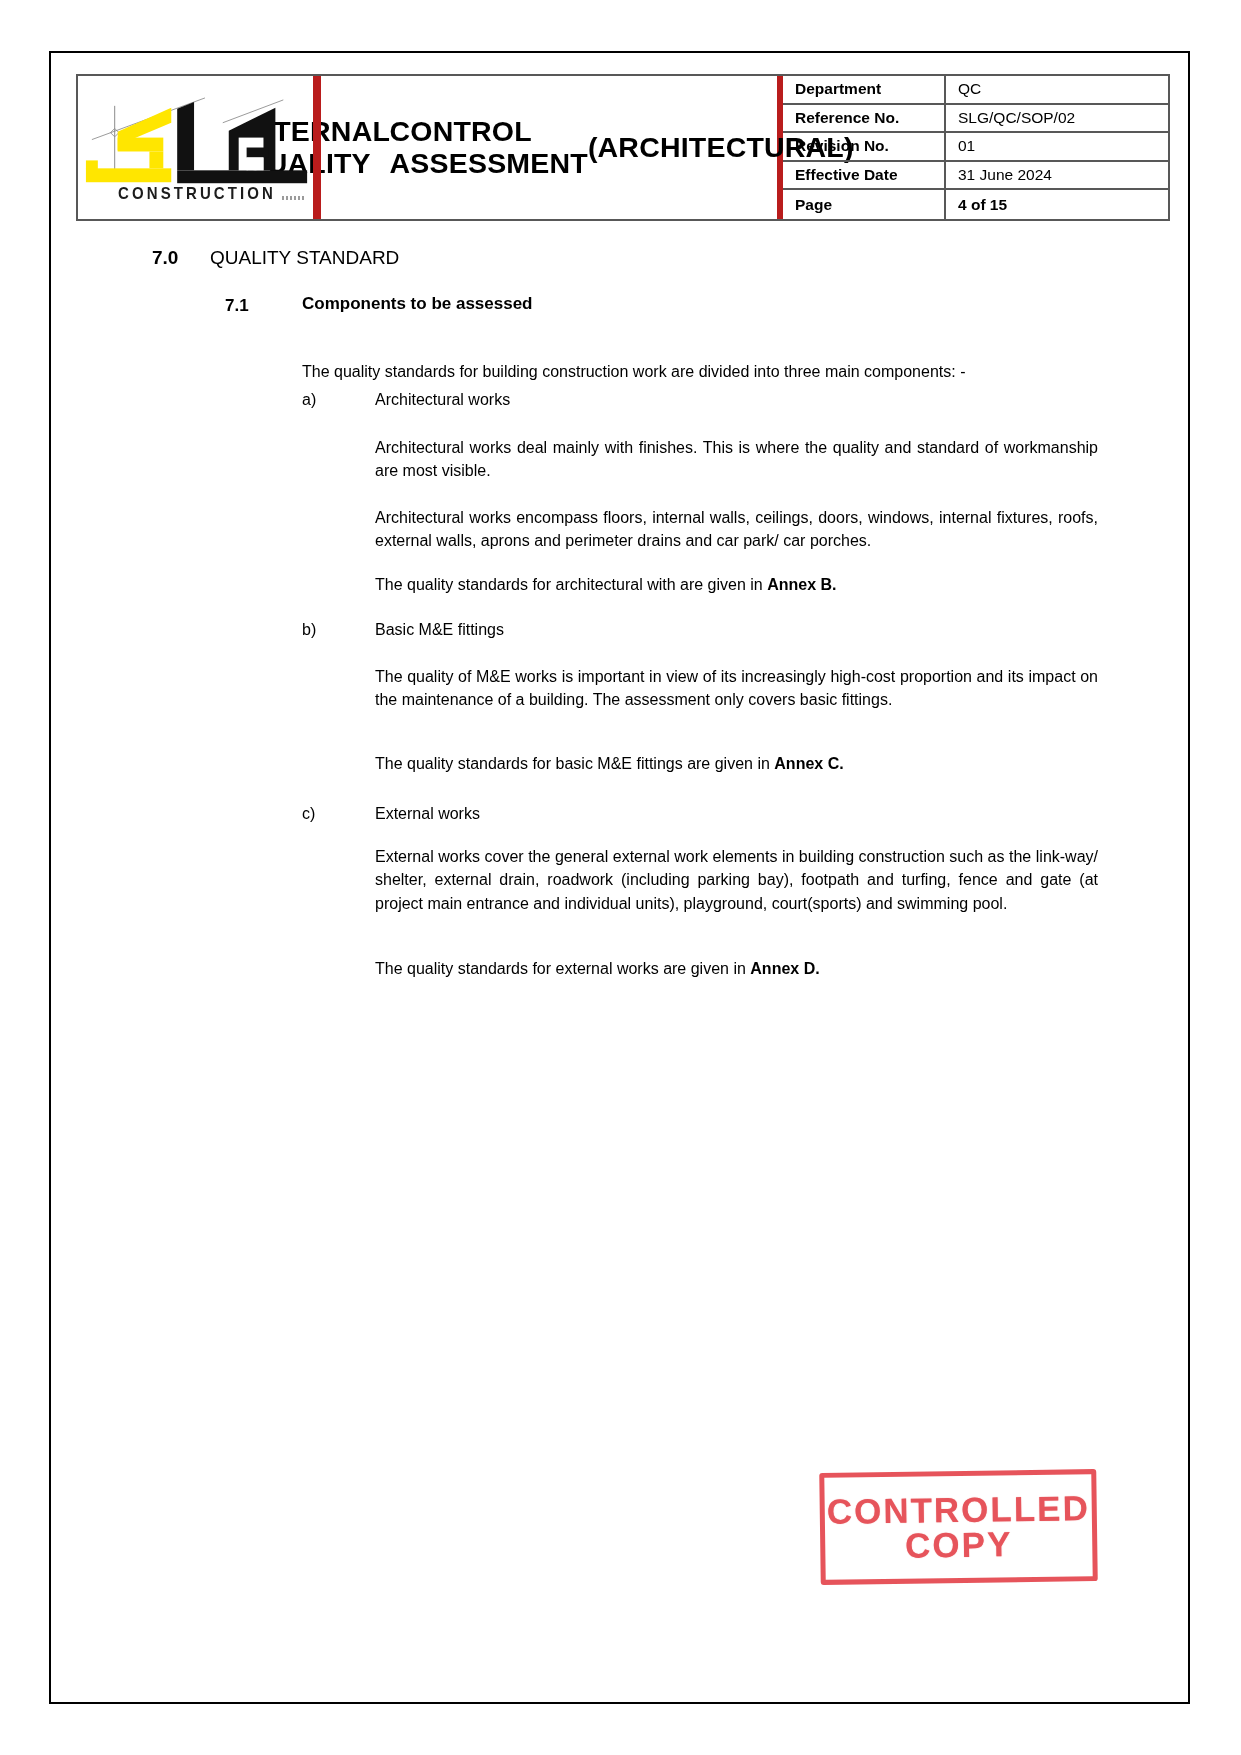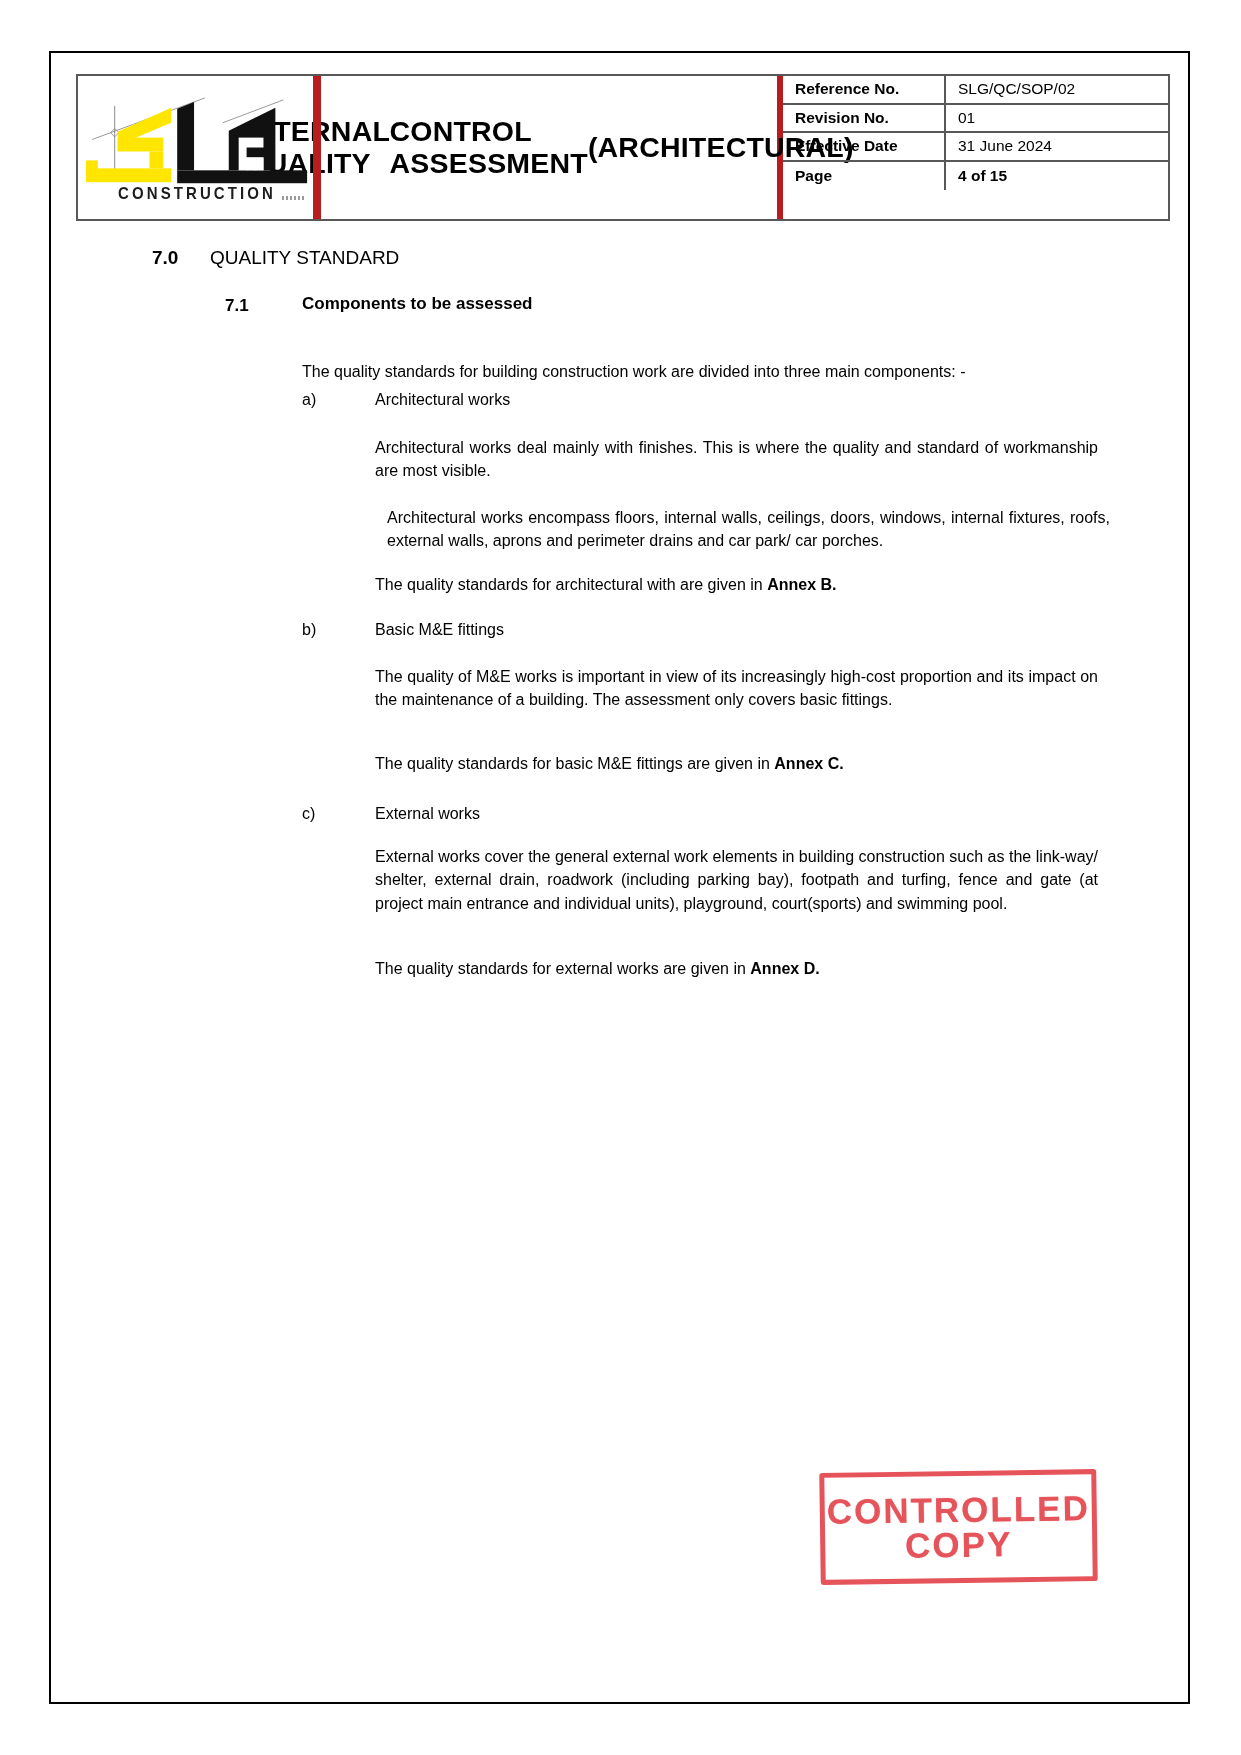--- a/index.html
+++ b/index.html
@@ -33,21 +33,21 @@
   
   .tb{position:absolute;font-size:16px;line-height:23.3px;}
   #sec-num   {left:152px;top:246px;font-size:19px;font-weight:700;}
   #sec-title {left:210px;top:246px;font-size:19px;font-weight:400;}
   #sub-num   {left:225px;top:294px;font-size:17px;font-weight:700;}
   #sub-title {left:302px;top:292px;font-size:17px;font-weight:700;}
   #intro     {left:302px;top:340px;width:790px;margin-top:20px;}
   #item-a-label{left:302px;top:388px;}
   #item-a-title{left:375px;top:388px;}
   #para-a1   {left:375px;top:436px;width:723px;text-align:justify;}
-  #para-a2   {left:375px;top:506px;width:723px;text-align:justify;margin-left:12px;}
+  #para-a2   {left:375px;top:506px;width:723px;text-align:justify;}
   #annex-a   {left:375px;top:573px;width:760px;}
   #item-b-label{left:302px;top:618px;}
   #item-b-title{left:375px;top:618px;}
   #para-b1   {left:375px;top:665px;width:723px;text-align:justify;}
   #annex-b   {left:375px;top:752px;width:760px;}
   #item-c-label{left:302px;top:802px;}
   #item-c-title{left:375px;top:802px;}
   #para-c1   {left:375px;top:845px;width:723px;text-align:justify;}
   #annex-c   {left:375px;top:957px;width:760px;}
   .annex-ref{font-weight:700;}
@@ -101,20 +101,24 @@
     </div>
 
     <div class="title-cell">
       <div class="title-line">INTERNAL QUALITY</div>
       <div class="title-line">CONTROL ASSESSMENT</div>
       <div class="title-line">(ARCHITECTURAL)</div>
     </div>
 
     <div class="info-cell">
       <div class="info-row">
+        <div class="info-label">Department</div>
+        <div class="info-value">QC</div>
+      </div>
+      <div class="info-row">
         <div class="info-label">Reference No.</div>
         <div class="info-value">SLG/QC/SOP/02</div>
       </div>
       <div class="info-row">
         <div class="info-label">Revision No.</div>
         <div class="info-value">01</div>
       </div>
       <div class="info-row">
         <div class="info-label">Effective Date</div>
         <div class="info-value">31 June 2024</div>

